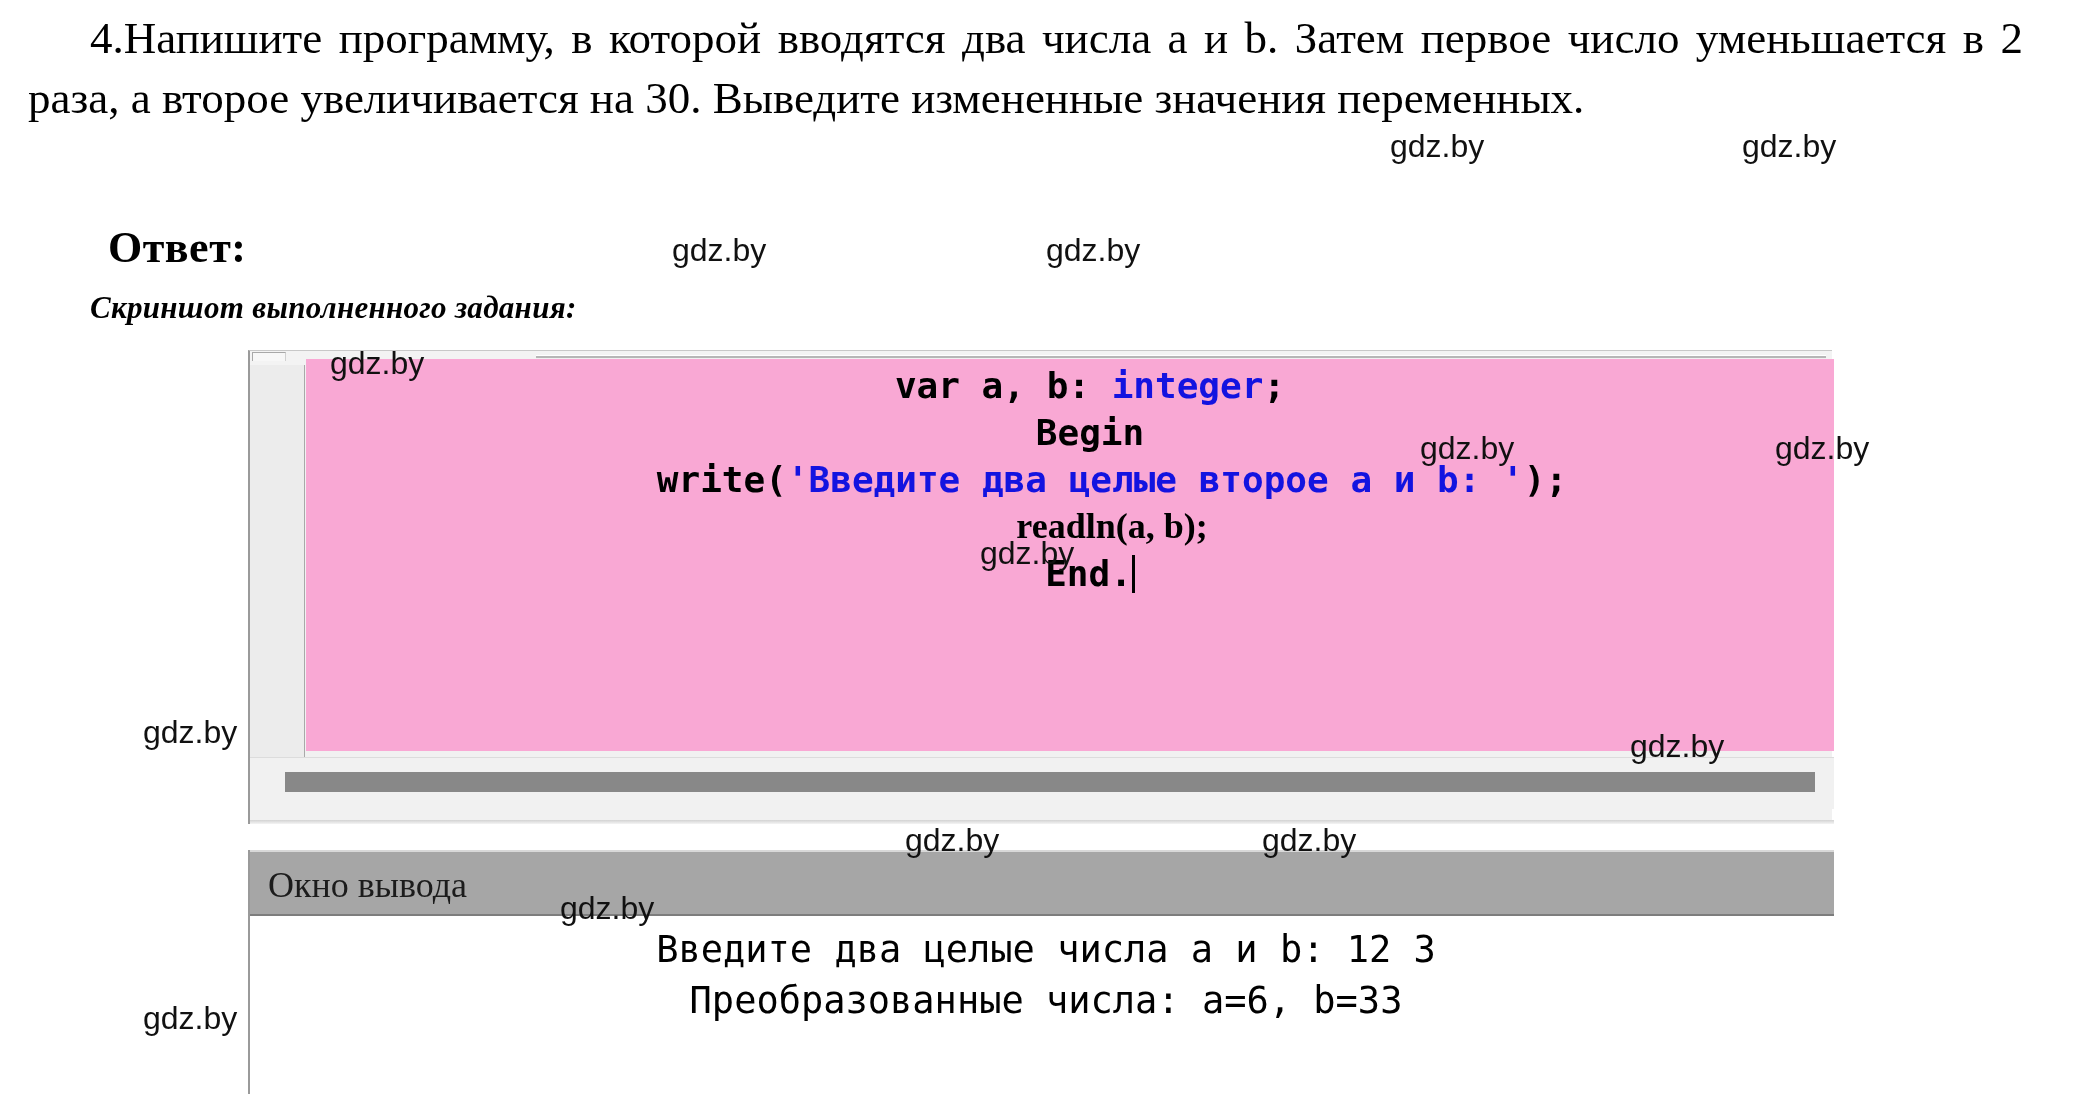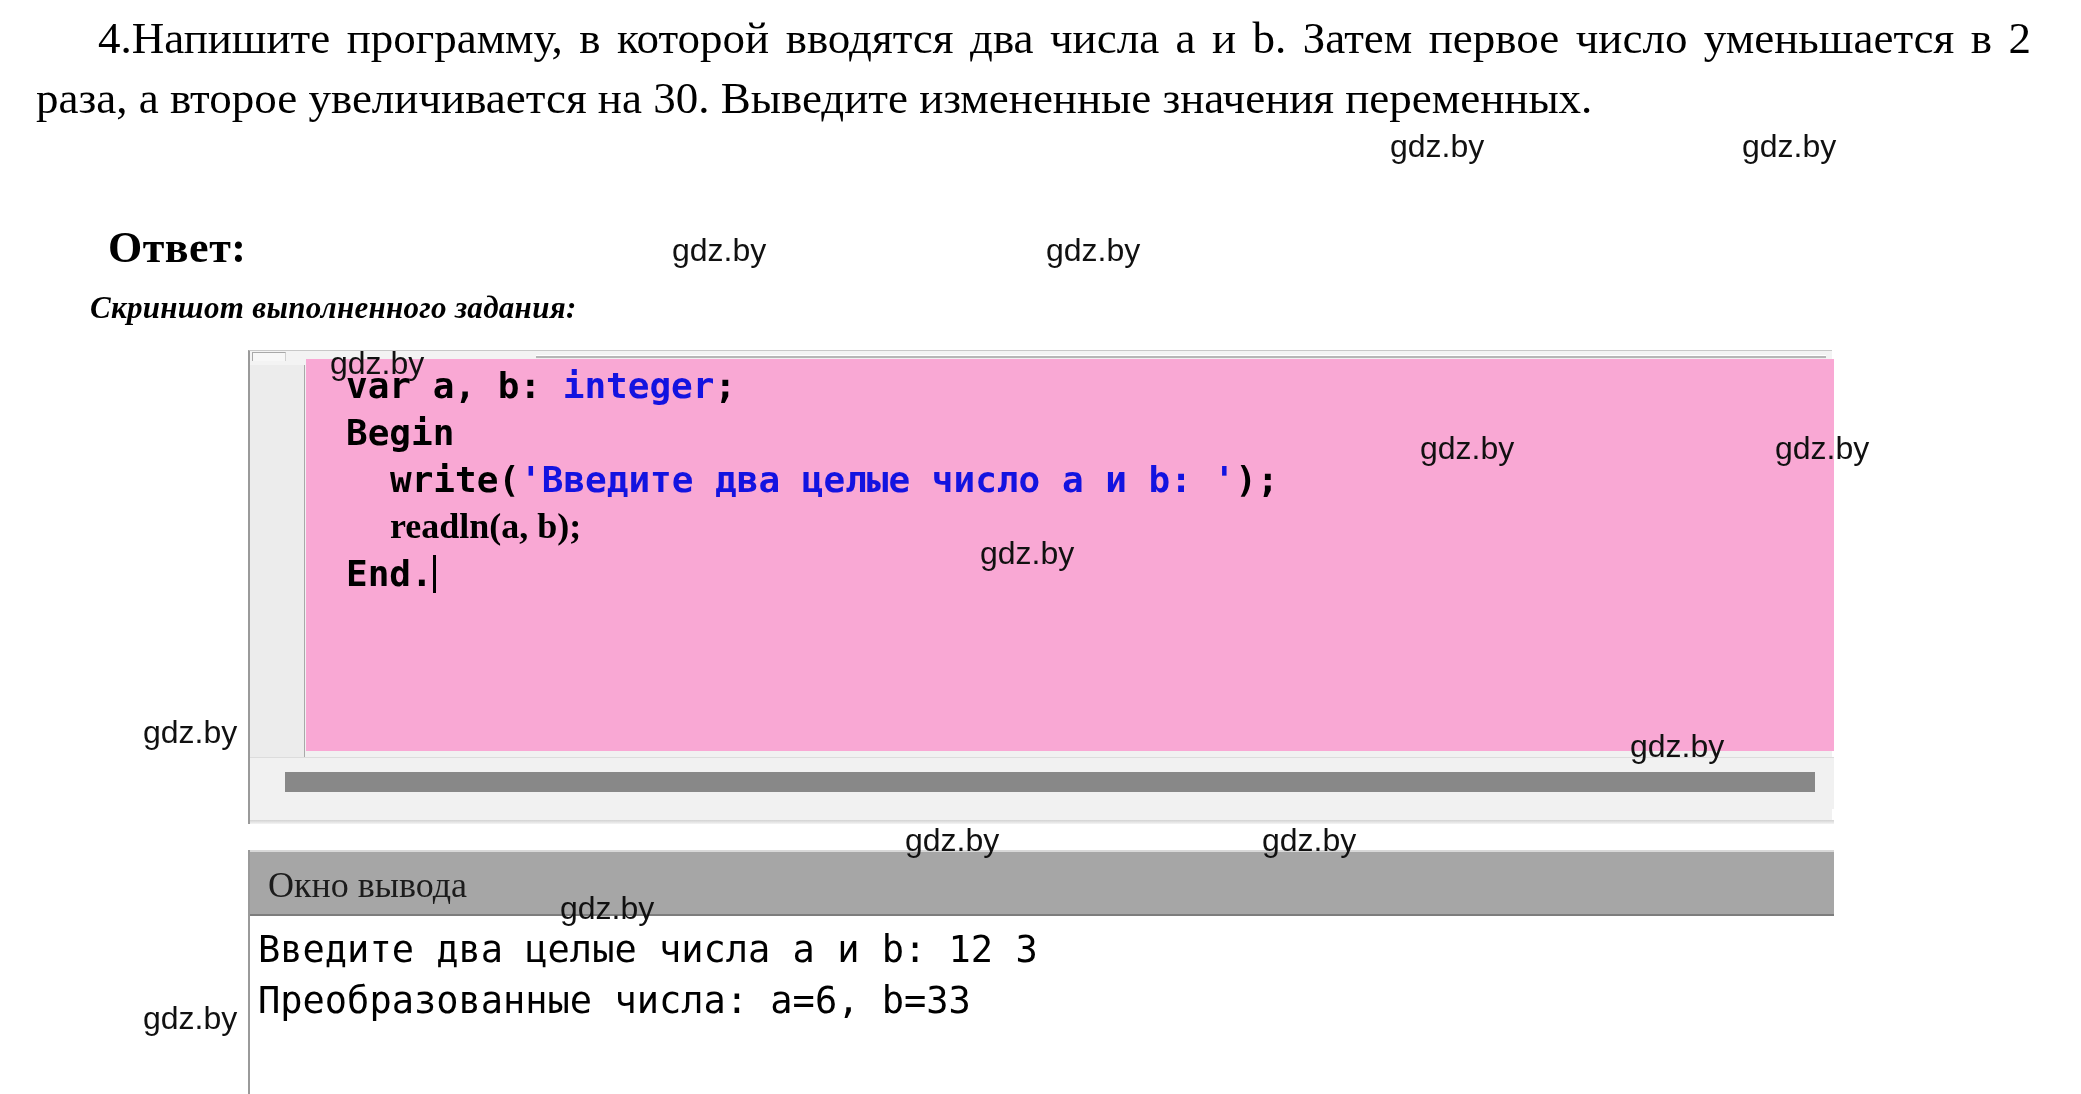--- a/index.html
+++ b/index.html
@@ -1,28 +1,28 @@
 <!DOCTYPE html>
 <html><head>
 <meta charset="utf-8">
 <style>
-  * { box-sizing: border-box; }
+  * { box-sizing: border-box; text-align: center; }
   html, body { margin:0; padding:0; }
   body {
     width: 2081px; height: 1094px;
     background: #ffffff;
     font-family: "Liberation Serif", serif;
     position: relative;
     overflow: hidden;
   }
 
   
   #doc-text {
     position: absolute;
-    left: 36px; top: 8px; width: 1995px;
+    left: 28px; top: 8px; width: 1995px;
     font-size: 45px;
     line-height: 1.34;
     color: #000;
     text-align: justify;
     text-indent: 62px;
   }
 
   #answer-label {
     position: absolute;
     left: 108px; top: 222px;
@@ -182,21 +182,21 @@
   <div id="editor-topstrip">
     <div id="editor-tab-corner"></div>
     <div id="editor-toprule"></div>
   </div>
 
   <div id="editor-gutter"></div>
 
   <div id="editor-code">
       <div class="code-line"><span class="tok-plain">var a, b: </span><span class="tok-type">integer</span><span class="tok-plain">;</span></div>
       <div class="code-line"><span class="tok-kw">Begin</span></div>
-      <div class="code-line" style="padding-left: 48px;"><span class="tok-plain">write(</span><span class="tok-str">'Введите два целые число a и b: '</span><span class="tok-plain">);</span></div>
+      <div class="code-line" style="padding-left: 48px;"><span class="tok-plain">write(</span><span class="tok-str">'Введите два целые второе a и b: '</span><span class="tok-plain">);</span></div>
       <div class="code-line" style="padding-left: 48px; font-family: Liberation Serif, serif;"><span class="tok-plain">readln(a, b);</span></div>
       <div class="code-line"><span class="tok-kw">End.</span><span class="caret"></span></div>
     </div>
 
   <div id="editor-scroll-track">
     <div id="editor-scroll-thumb"></div>
   </div>
   <div id="editor-bottom-edge"></div>
 </div>
 

